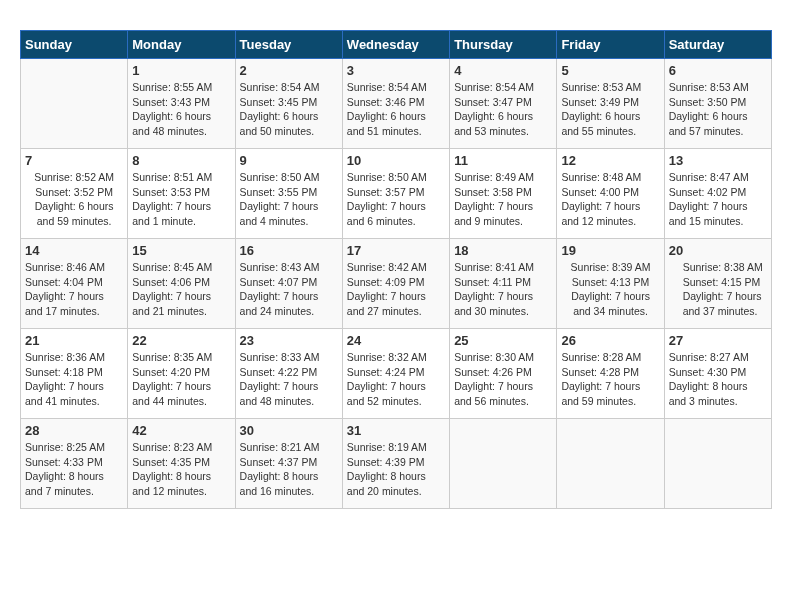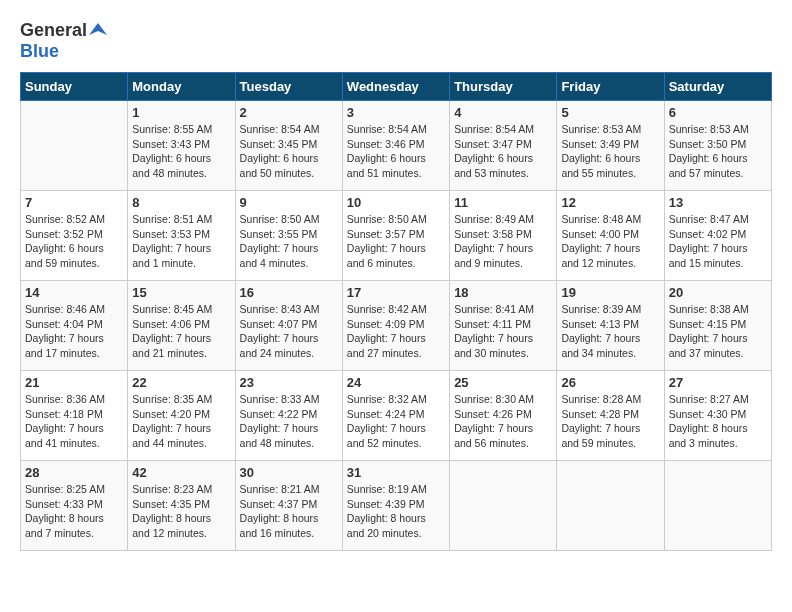--- a/index.html
+++ b/index.html
@@ -93,29 +93,20 @@
       background-color: #fff;
     }
     tbody td {
       background: inherit;
     }
   </style>
 </head>
 <body>
 
 <div class="header-area">
-  <div class="logo">
-    <div class="logo-row">
-      <span class="logo-general">General</span>
-      <svg width="18" height="18" viewBox="0 0 18 18" style="margin-left:2px;margin-top:-2px">
-        <polygon points="9,2 18,14 9,10 0,14" fill="#2a6bc0"></polygon>
-      </svg>
-    </div>
-    <span class="logo-blue">Blue</span>
-  </div>
   <div class="title-area">
   </div>
 </div>
 
 <table>
   <thead>
     <tr>
       <th>Sunday</th>
       <th>Monday</th>
       <th>Tuesday</th>
@@ -161,21 +152,21 @@
         <td>
           <span class="day-number">6</span>
           <div class="day-info" style="white-space: pre-line;">Sunrise: 8:53 AM
 Sunset: 3:50 PM
 Daylight: 6 hours and 57 minutes.</div>
         </td>
       </tr>
       <tr>
         <td>
           <span class="day-number">7</span>
-          <div class="day-info" style="white-space: pre-line;">Sunrise: 8:52 AM
+          <div class="day-info" style="white-space: pre-line; text-align: center;">Sunrise: 8:52 AM
 Sunset: 3:52 PM
 Daylight: 6 hours and 59 minutes.</div>
         </td>
         <td>
           <span class="day-number">8</span>
           <div class="day-info" style="white-space: pre-line;">Sunrise: 8:51 AM
 Sunset: 3:53 PM
 Daylight: 7 hours and 1 minute.</div>
         </td>
         <td>
@@ -235,27 +226,27 @@
 Daylight: 7 hours and 27 minutes.</div>
         </td>
         <td>
           <span class="day-number">18</span>
           <div class="day-info" style="white-space: pre-line;">Sunrise: 8:41 AM
 Sunset: 4:11 PM
 Daylight: 7 hours and 30 minutes.</div>
         </td>
         <td>
           <span class="day-number">19</span>
-          <div class="day-info" style="white-space: pre-line;">Sunrise: 8:39 AM
+          <div class="day-info" style="white-space: pre-line; text-align: center;">Sunrise: 8:39 AM
 Sunset: 4:13 PM
 Daylight: 7 hours and 34 minutes.</div>
         </td>
         <td>
           <span class="day-number">20</span>
-          <div class="day-info" style="white-space: pre-line;">Sunrise: 8:38 AM
+          <div class="day-info" style="white-space: pre-line; margin-left: 14px;">Sunrise: 8:38 AM
 Sunset: 4:15 PM
 Daylight: 7 hours and 37 minutes.</div>
         </td>
       </tr>
       <tr>
         <td>
           <span class="day-number">21</span>
           <div class="day-info" style="white-space: pre-line;">Sunrise: 8:36 AM
 Sunset: 4:18 PM
 Daylight: 7 hours and 41 minutes.</div>

